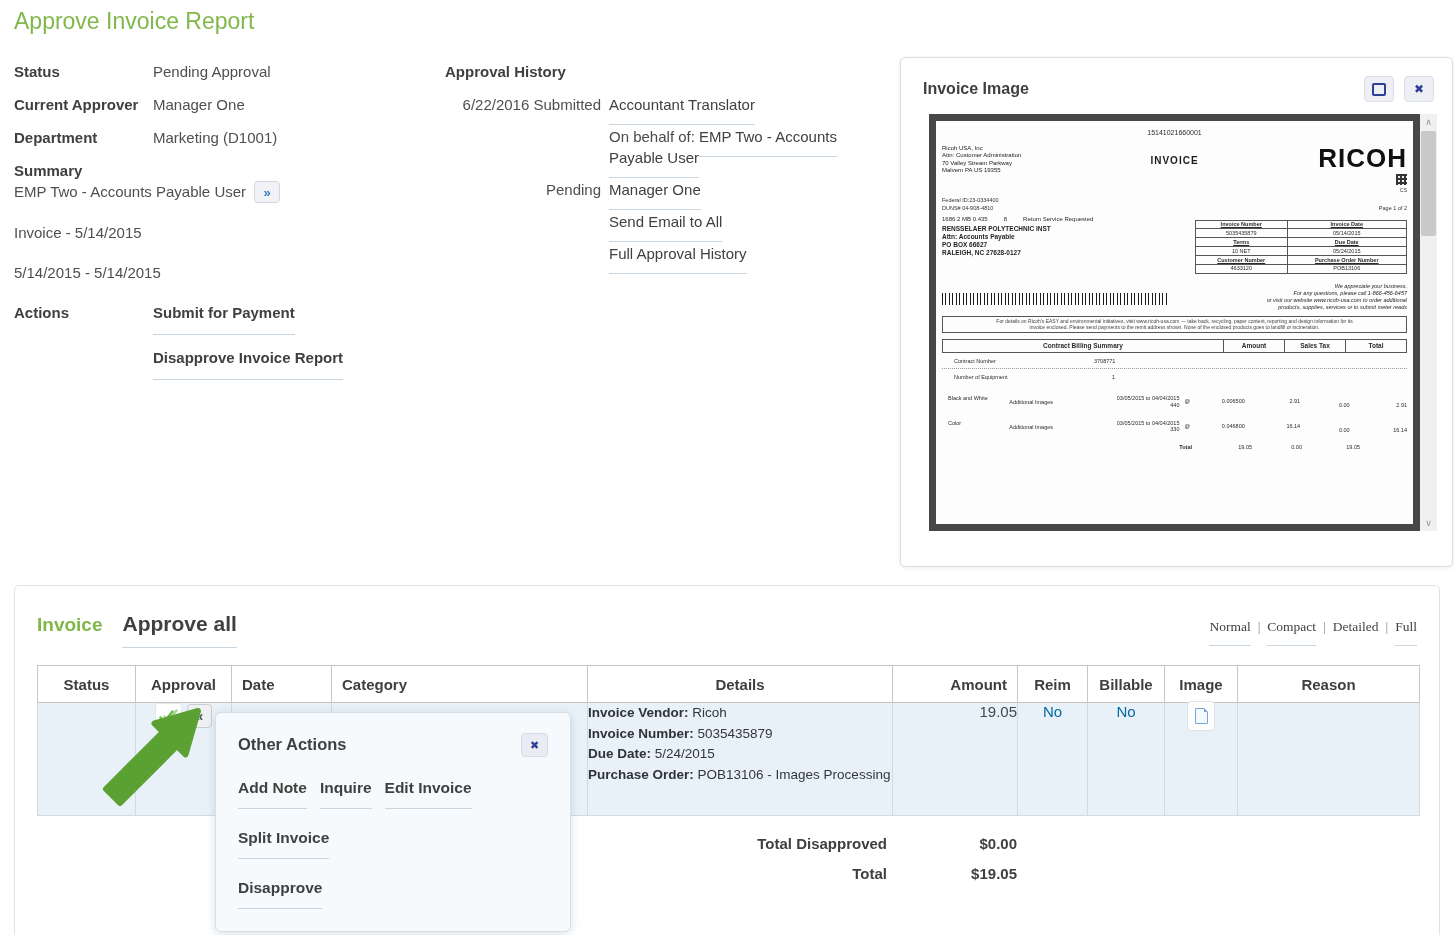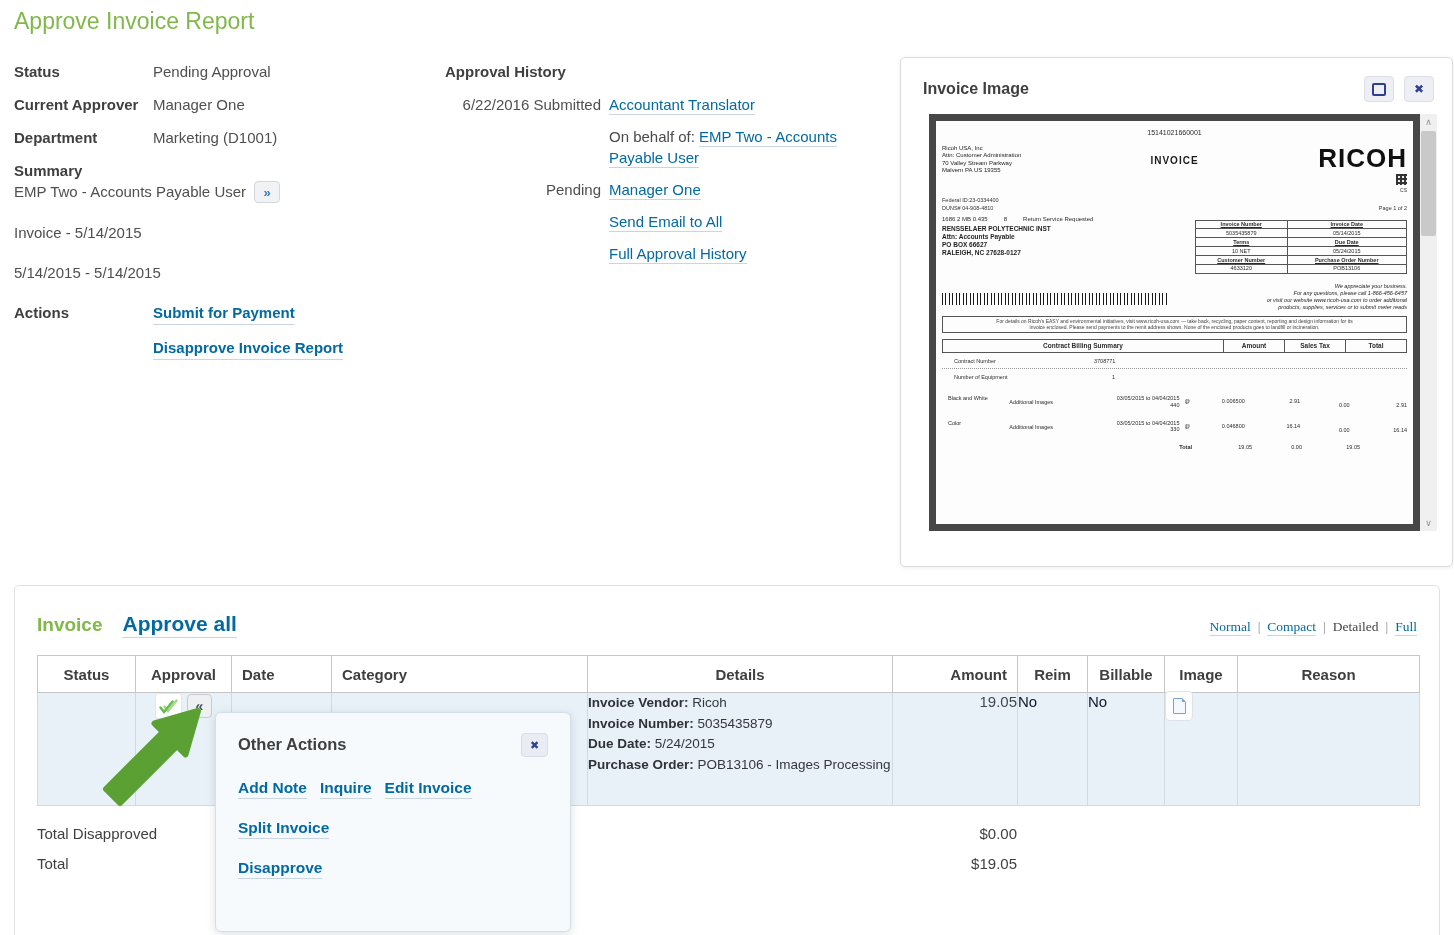--- a/index.html
+++ b/index.html
@@ -1,20 +1,20 @@
 <!DOCTYPE html>
 <html><head>
 <meta charset="utf-8">
 <style>
   html,body{margin:0;padding:0;background:#fff;}
   body{font-family:"Liberation Sans","DejaVu Sans",sans-serif;color:#4a4a4a;}
   .page{position:relative;width:1454px;height:935px;overflow:hidden;background:#fff;}
 
   
-  .lnk{color:#0369a1;text-decoration:none;border-bottom:1px solid #c9d6e0;padding-bottom:1px;cursor:pointer;}
+  .lnk{color:#404040;text-decoration:none;border-bottom:1px solid #c9d6e0;padding-bottom:11px;cursor:pointer;}
   .lnk.bold{font-weight:bold;}
 
   
   .page-title{position:absolute;left:14px;top:8px;font-size:23px;color:#80b84a;font-weight:400;}
 
   
   .info{position:absolute;left:14px;top:62px;width:440px;font-size:15px;}
   .irow{display:flex;margin-bottom:13px;line-height:20px;}
   .irow.tall{margin-bottom:20px;flex-direction:column;}
   .ilabel{width:139px;flex:none;font-weight:bold;color:#3f3f3f;}
@@ -118,29 +118,29 @@
   .cell-approval{padding-top:5px;}
   .appr-wrap{display:flex;justify-content:center;gap:5px;}
   .approve-btn{width:27px;height:26px;background:#fff;border:1px solid #e3e6ea;border-radius:3px;display:inline-flex;
     align-items:center;justify-content:center;cursor:pointer;padding:0;}
   .more-btn{width:25px;height:24px;background:#eff0f2;border:1px solid #c8ccd2;border-radius:4px;display:inline-flex;
     align-items:center;justify-content:center;cursor:pointer;padding:0;margin-top:1px;}
   .more-btn span{color:#44546a;font-weight:bold;font-size:14px;line-height:1;}
   .cell-details{padding:9px 10px;font-size:13.5px;line-height:20.5px;color:#33373d;}
   .cell-details b{color:#2f3338;}
   .cell-amount{text-align:right;padding:12px 10px 0 0;font-size:15px;color:#44484d;}
-  .cell-center{text-align:left;padding-top:12px;font-size:15px;color:#0f172a;}
+  .cell-center{text-align:center;padding-top:12px;font-size:15px;color:#0369a1;}
   .img-btn{display:inline-flex;align-items:center;justify-content:center;width:26px;height:28px;background:#fdfdfd;
     border:1px solid #dde3e9;border-radius:4px;cursor:pointer;margin-top:-2px;}
   .page-icon{position:relative;display:block;width:11px;height:14px;background:#f4f9ff;border:1px solid #76a3d4;border-radius:1px;}
   .page-icon::after{content:"";position:absolute;top:-1px;right:-1px;width:0;height:0;
     border-left:4px solid #76a3d4;border-top:4px solid #fdfdfd;}
 
   .totals{width:1382px;margin:19px 22px 0 22px;font-size:15px;color:#3f3f3f;}
-  .trow{display:flex;justify-content:space-between;padding-right:402px;margin-bottom:13px;font-weight:normal;}
+  .trow{display:flex;justify-content:flex-end;padding-right:402px;margin-bottom:13px;font-weight:bold;}
   .tval{width:130px;text-align:right;}
 
   
   .popup{position:absolute;left:215px;top:712px;width:356px;height:220px;background:#f7fafc;border:1px solid #d3dfe9;
     border-radius:6px;box-shadow:0 2px 10px rgba(60,80,100,0.18);box-sizing:border-box;padding:20px 22px;z-index:20;}
   .pop-head{display:flex;align-items:flex-start;}
   .pop-title{font-size:16.5px;font-weight:bold;color:#3f3f3f;flex:1;padding-top:2px;}
   .pop-close{display:inline-flex;align-items:center;justify-content:center;width:25px;height:22px;border-radius:4px;
     background:#e9ecf2;border:1px solid #d8dce5;cursor:pointer;}
   .pop-close span{color:#2e3f96;font-size:11px;font-weight:bold;line-height:1;}

